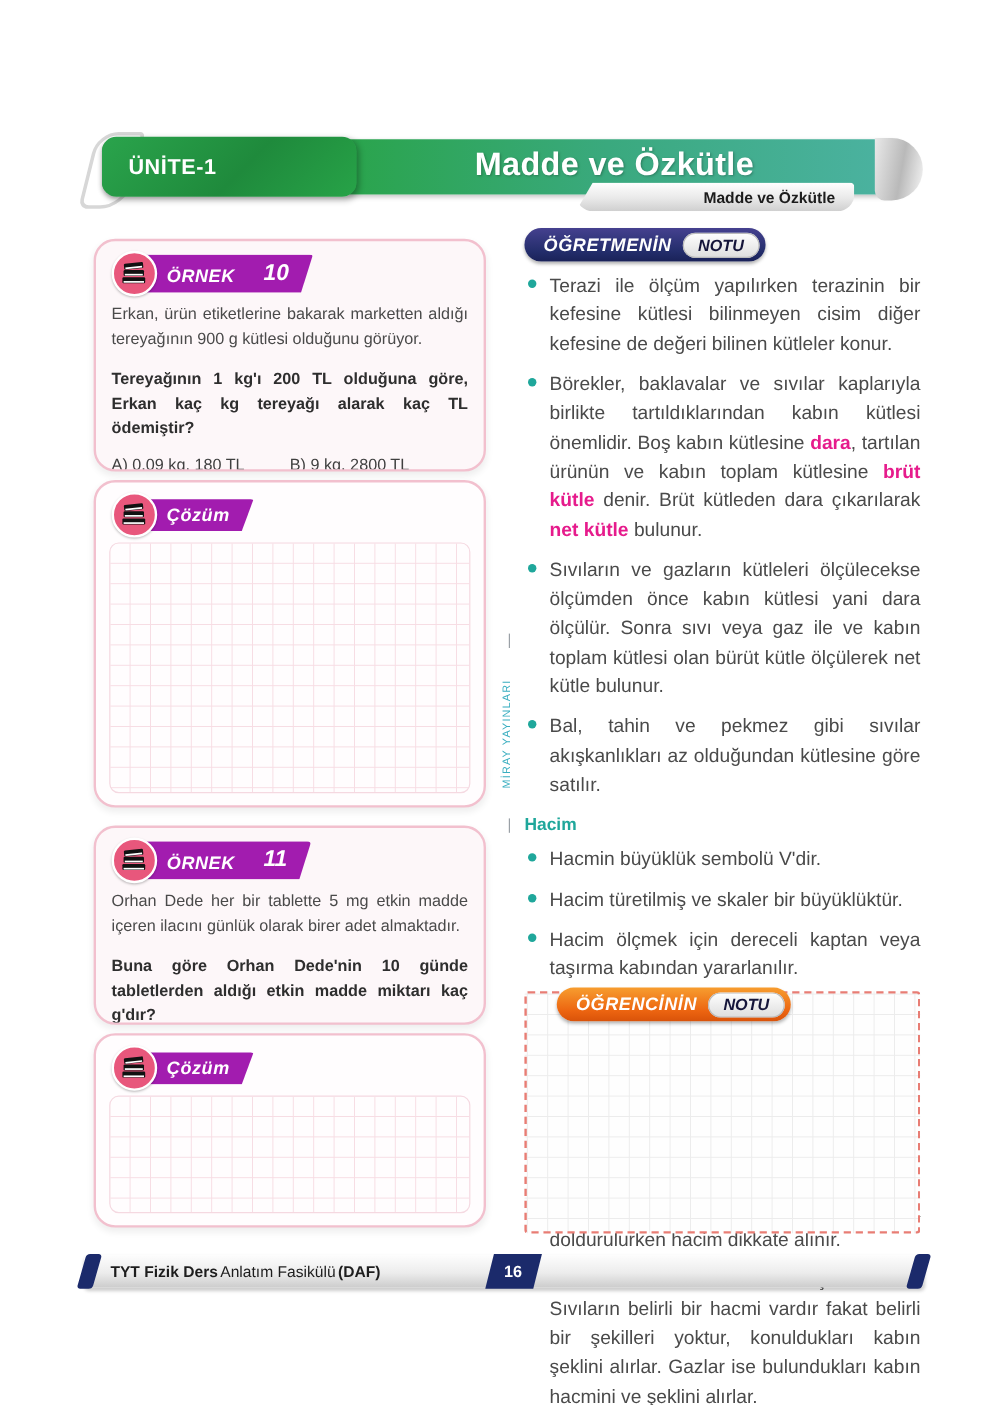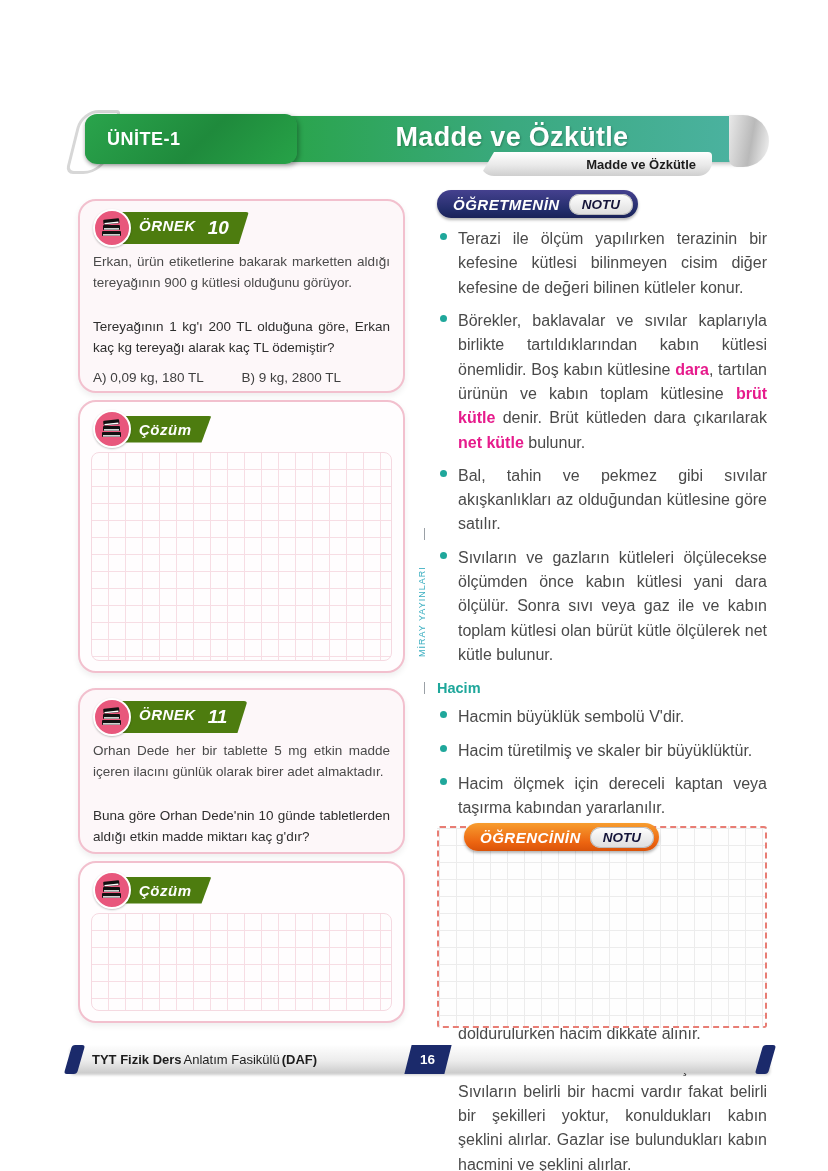--- a/index.html
+++ b/index.html
@@ -29,27 +29,27 @@
   .subtab span{font-size:13px;font-weight:bold;color:#1c1c1c;}
 
   
   .card{position:absolute;background:#fdf7f9;border:2px solid #f2c0ce;border-radius:18px;
     box-sizing:border-box;padding:8px 13px;box-shadow:0 3px 6px rgba(0,0,0,.07);overflow:hidden;}
   .card.solution{background:#fffdfe;}
   .badge-row{display:flex;align-items:center;height:38px;margin-bottom:4px;position:relative;z-index:2;}
   .badge-circle{width:38px;height:38px;border-radius:50%;background:#e8577c;border:2px solid #fff;
     box-sizing:border-box;display:flex;align-items:center;justify-content:center;flex:0 0 auto;
     margin-right:-12px;z-index:2;box-shadow:0 1px 2px rgba(0,0,0,.25);}
-  .badge-banner{background:#4d7c0f;color:#fff;font-weight:bold;font-style:italic;
+  .badge-banner{background:#a21caf;color:#fff;font-weight:bold;font-style:italic;
     padding:5px 20px 5px 20px;border-radius:3px;clip-path:polygon(0 0,100% 0,calc(100% - 10px) 100%,0 100%);
-    display:flex;align-items:flex-start;gap:12px;}
+    display:flex;align-items:flex-end;gap:24px;}
   .badge-banner .lbl{font-size:15px;letter-spacing:.5px;}
   .badge-banner .num{font-size:19px;}
   .card p{margin:5px 0;font-size:13.5px;line-height:1.52;color:#4a4a4a;text-align:justify;}
-  .card p.q{font-weight:normal;color:#2e2e2e;margin-top:24px;}
+  .card p.q{font-weight:bold;color:#2e2e2e;margin-top:13px;}
   .opts2{display:grid;grid-template-columns:1fr 1fr;row-gap:27px;margin-top:12px;font-size:13.5px;color:#3f3f3f;}
   .grid-area{position:absolute;left:11px;right:11px;top:50px;bottom:10px;border:1px solid #f5d9e1;border-radius:8px;
     background-image:linear-gradient(#f7dde4 1px,transparent 1px),linear-gradient(90deg,#f7dde4 1px,transparent 1px);
     background-size:17px 17px;background-position:-1px -1px;}
 
   
   .right-col{position:absolute;left:437px;top:190px;width:330px;}
   .note-badge{display:inline-flex;align-items:center;height:28px;border-radius:16px;
     padding:0 5px 0 16px;position:relative;box-shadow:0 2px 3px rgba(0,0,0,.3);}
   .note-badge.teacher{background:linear-gradient(180deg,#45418f 0%,#232d6b 70%,#1a2258 100%);}
@@ -214,22 +214,22 @@
   </div>
 
   <div class="right-col">
     <div class="note-badge teacher">
       <span class="main-lbl">ÖĞRETMENİN</span>
       <span class="notu-pill">NOTU</span>
     </div>
     <ul class="bullets">
       <li><span>Terazi ile ölçüm yapılırken terazinin bir kefesine kütlesi bilinmeyen cisim diğer kefesine de değeri bilinen kütleler konur.</span></li>
       <li><span>Börekler, baklavalar ve sıvılar kaplarıyla birlikte tartıldıklarından kabın kütlesi önemlidir. Boş kabın kütlesine </span><span class="hl">dara</span><span>, tartılan ürünün ve kabın toplam kütlesine </span><span class="hl">brüt kütle</span><span> denir. Brüt kütleden dara çıkarılarak </span><span class="hl">net kütle</span><span> bulunur.</span></li>
+      <li><span>Sıvıların ve gazların kütleleri ölçülecekse ölçümden önce kabın kütlesi yani dara ölçülür. Sonra sıvı veya gaz ile ve kabın toplam kütlesi olan bürüt kütle ölçülerek net kütle bulunur.</span></li>
       <li><span>Bal, tahin ve pekmez gibi sıvılar akışkanlıkları az olduğundan kütlesine göre satılır.</span></li>
-      <li><span>Sıvıların ve gazların kütleleri ölçülecekse ölçümden önce kabın kütlesi yani dara ölçülür. Sonra sıvı veya gaz ile ve kabın toplam kütlesi olan bürüt kütle ölçülerek net kütle bulunur.</span></li>
     </ul>
 
     <div class="section-title">Hacim</div>
     <ul class="bullets">
       <li><span>Hacmin büyüklük sembolü V'dir.</span></li>
       <li><span>Hacim türetilmiş ve skaler bir büyüklüktür.</span></li>
       <li><span>Hacim ölçmek için dereceli kaptan veya taşırma kabından yararlanılır.</span></li>
     </ul>
 
     <div class="figures">

